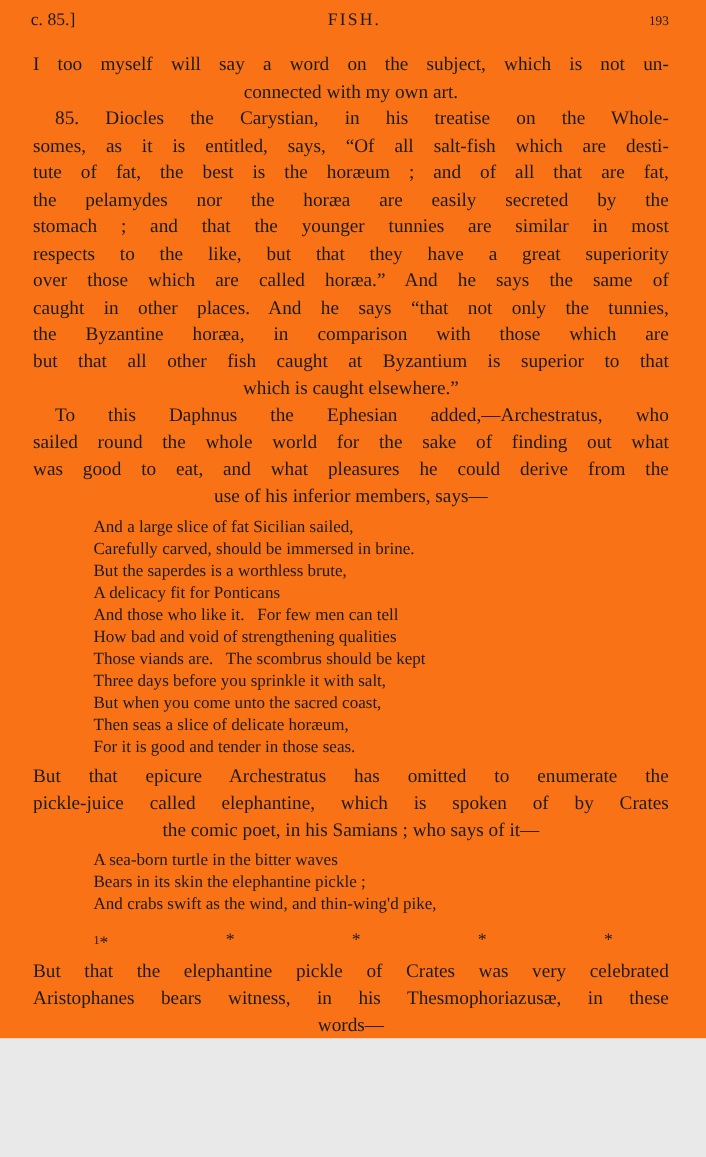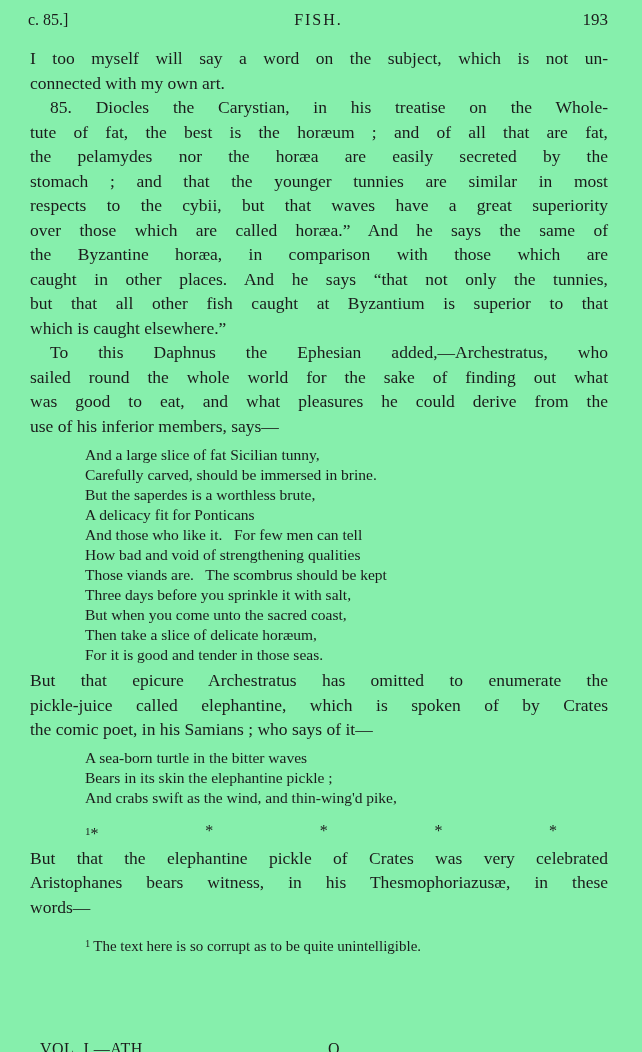--- a/index.html
+++ b/index.html
@@ -1,45 +1,45 @@
 <!DOCTYPE html>
 <html><head>
 <meta charset="utf-8">
 <style>
   html, body { margin: 0; padding: 0; background: #e9e9e9; }
   .page {
     position: relative;
     width: 642px;
-    height: 1052px;
+    height: 944px;
     margin: 0 auto;
-    background: #86efac;
+    background: #f97316;
     overflow: hidden;
     font-family: "Liberation Serif", "DejaVu Serif", serif;
     color: #1b1b1b;
   }
   
   .header {
     display: flex;
     justify-content: space-between;
     align-items: baseline;
     padding: 10px 34px 0 28px;
     height: 24px;
   }
   .chapter-ref { font-size: 16px; }
   .running-title { font-size: 16px; letter-spacing: 2px; transform: translateX(6px); }
-  .page-number { font-size: 17px; margin-left: 26px; }
+  .page-number { font-size: 12px; margin-left: 26px; }
   
   .bodytext {
     padding: 12px 34px 0 30px;
     font-size: 17.5px;
     line-height: 24.5px;
   }
   .para { margin: 0; }
   .jline { text-align: justify; text-align-last: justify; }
-  .lline { text-align: left; }
+  .lline { text-align: center; }
   .indent { text-indent: 20px; font-family: Liberation Serif, serif; }
   
   .verse {
     margin: 7px 0 3px 55px;
     font-size: 15.5px;
     line-height: 20px;
   }
   .verse-line { white-space: pre-wrap; }
   .verse2 { margin-top: 6px; margin-bottom: 11px; }
   
@@ -87,49 +87,50 @@
 
   <div class="bodytext">
 
     <div class="para">
       <div class="jline">I too myself will say a word on the subject, which is not un-</div>
       <div class="lline">connected with my own art.</div>
     </div>
 
     <div class="para">
       <div class="jline indent">85. Diocles the Carystian, in his treatise on the Whole-</div>
+      <div class="jline">somes, as it is entitled, says, “Of all salt-fish which are desti-</div>
       <div class="jline">tute of fat, the best is the horæum ; and of all that are fat,</div>
       <div class="jline">the pelamydes nor the horæa are easily secreted by the</div>
       <div class="jline">stomach ; and that the younger tunnies are similar in most</div>
-      <div class="jline">respects to the cybii, but that waves have a great superiority</div>
+      <div class="jline">respects to the like, but that they have a great superiority</div>
       <div class="jline">over those which are called horæa.” And he says the same of</div>
+      <div class="jline">caught in other places. And he says “that not only the tunnies,</div>
       <div class="jline">the Byzantine horæa, in comparison with those which are</div>
-      <div class="jline">caught in other places. And he says “that not only the tunnies,</div>
       <div class="jline">but that all other fish caught at Byzantium is superior to that</div>
       <div class="lline">which is caught elsewhere.”</div>
     </div>
 
     <div class="para">
       <div class="jline indent">To this Daphnus the Ephesian added,—Archestratus, who</div>
       <div class="jline">sailed round the whole world for the sake of finding out what</div>
       <div class="jline">was good to eat, and what pleasures he could derive from the</div>
       <div class="lline">use of his inferior members, says—</div>
     </div>
 
     <div class="verse">
-      <div class="verse-line">And a large slice of fat Sicilian tunny,</div>
+      <div class="verse-line">And a large slice of fat Sicilian sailed,</div>
       <div class="verse-line">Carefully carved, should be immersed in brine.</div>
       <div class="verse-line">But the saperdes is a worthless brute,</div>
       <div class="verse-line">A delicacy fit for Ponticans</div>
       <div class="verse-line">And those who like it.   For few men can tell</div>
       <div class="verse-line">How bad and void of strengthening qualities</div>
       <div class="verse-line">Those viands are.   The scombrus should be kept</div>
       <div class="verse-line">Three days before you sprinkle it with salt,</div>
       <div class="verse-line">But when you come unto the sacred coast,</div>
-      <div class="verse-line">Then take a slice of delicate horæum,</div>
+      <div class="verse-line">Then seas a slice of delicate horæum,</div>
       <div class="verse-line">For it is good and tender in those seas.</div>
     </div>
 
     <div class="para">
       <div class="jline">But that epicure Archestratus has omitted to enumerate the</div>
       <div class="jline">pickle-juice called elephantine, which is spoken of by Crates</div>
       <div class="lline">the comic poet, in his Samians ; who says of it—</div>
     </div>
 
     <div class="verse verse2">

